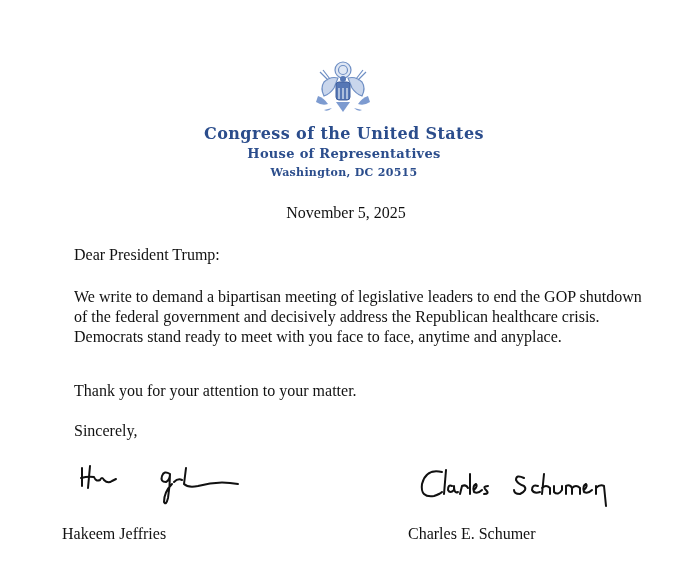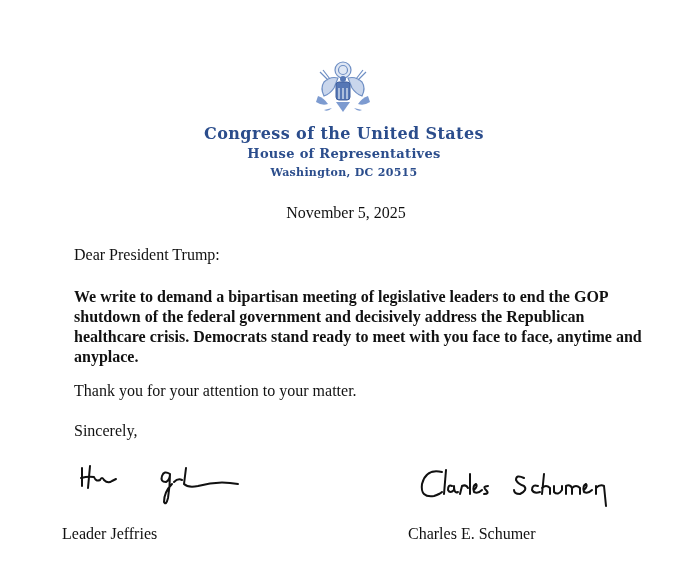--- a/index.html
+++ b/index.html
@@ -60,21 +60,21 @@
       left: 6px;
     }
     .para {
       position: absolute;
       left: 74px;
       width: 580px;
       font-size: 16px;
       line-height: 20px;
     }
     .salutation { top: 245px; }
-    .body-text { top: 287px; font-weight: bold; }
+    .body-text { top: 287px; }
     .thanks { top: 381px; }
     .closing { top: 421px; }
     .sig {
       position: absolute;
     }
     .sig-left { left: 78px; top: 462px; width: 170px; height: 50px; }
     .sig-right { left: 416px; top: 466px; width: 200px; height: 44px; }
     .signer {
       position: absolute;
       font-size: 16px;
@@ -154,18 +154,18 @@
       <path d="M128 8 L126 28 M126 22 Q130 18 134 22 L134 28"></path>
       <path d="M138 20 L138 26 Q142 30 146 24 L146 20"></path>
       <path d="M150 28 L150 20 Q154 18 156 22 L156 28 M156 22 Q160 18 164 22 L164 28"></path>
       <path d="M168 24 Q172 20 170 18 Q166 20 168 26 Q172 28 176 24"></path>
       <path d="M180 20 L180 28 M180 22 Q184 18 188 20 L190 40"></path>
     </g>
   </svg>
 </div>
 
 <div class="signer signer-left">
-  <div>Leader Jeffries</div>
+  <div>Hakeem Jeffries</div>
 </div>
 
 <div class="signer signer-right">
   <div>Charles E. Schumer</div>
 </div>
 
 </body></html>

